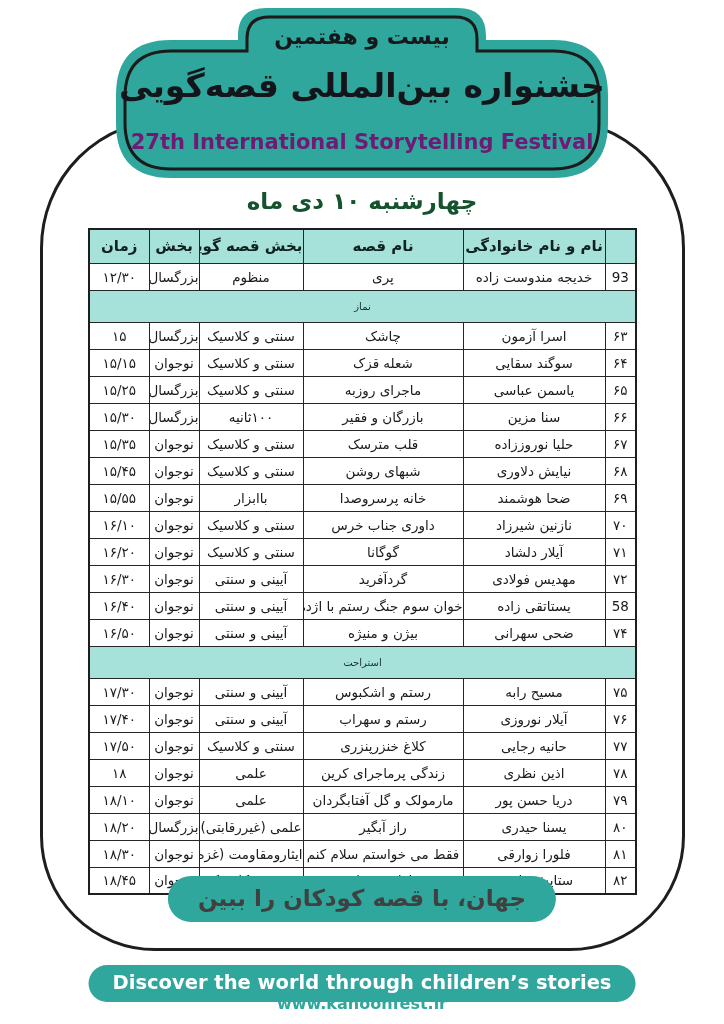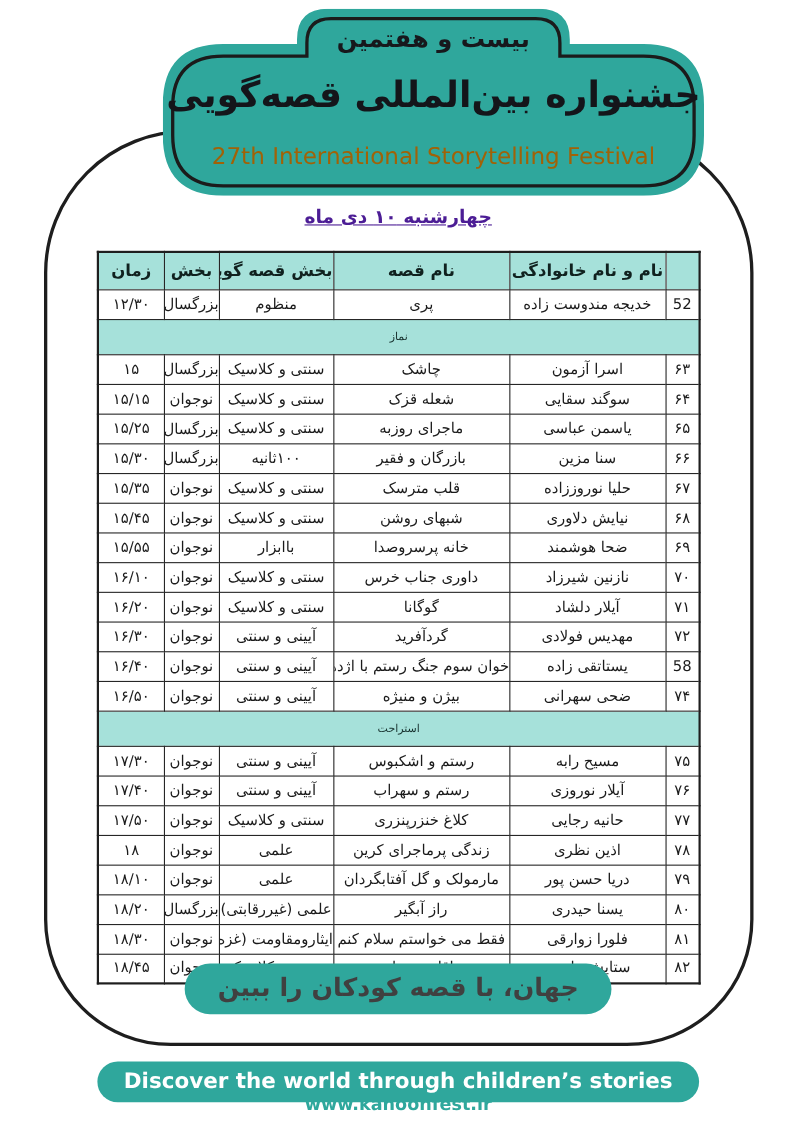--- a/index.html
+++ b/index.html
@@ -12,41 +12,41 @@
     overflow:hidden;
   }
   
   .frame {
     position:absolute; left:40px; top:118px; width:645px; height:833px;
     border:3px solid #1e1e1e;
     border-radius:130px 130px 115px 115px;
     z-index:0;
   }
   
-  .blob-wrap { position:absolute; top:8px; left:116px; width:492px; height:170px; z-index:3;margin-left:32px; }
+  .blob-wrap { position:absolute; top:8px; left:116px; width:492px; height:170px; z-index:3; }
   .blob-wrap svg { position:absolute; inset:0; }
   .title-small {
     position:absolute; top:16px; left:0; width:100%;
     text-align:center; font-size:22px; font-weight:bold; color:#17181c;
     direction:rtl; z-index:2;
   }
   .title-main {
     position:absolute; top:58px; left:0; width:100%;
     text-align:center; font-size:33px; font-weight:bold; color:#14151a;
     direction:rtl; z-index:2; letter-spacing:-1px;
   }
   .title-en {
     position:absolute; top:122px; left:0; width:100%;
-    text-align:center; font-size:21px; font-weight:normal; color:#a16207;
+    text-align:center; font-size:21px; font-weight:bold; color:#701a75;
     z-index:2;
   }
   .date-line {
     position:absolute; top:188px; left:0; width:100%;
-    text-align:center; font-size:17px; font-weight:bold; color:#4c1d95;
-    direction:rtl; z-index:2;text-decoration:underline;
+    text-align:center; font-size:23px; font-weight:bold; color:#14532d;
+    direction:rtl; z-index:2;
   }
   
   table.schedule {
     position:absolute; top:228px; left:88px; width:547px;
     border-collapse:collapse; direction:rtl; z-index:1;
     table-layout:fixed;
   }
   .schedule th, .schedule td {
     border:1.6px solid #262626;
     text-align:center; vertical-align:middle;
@@ -115,21 +115,21 @@
       <th></th>
       <th>نام و نام خانوادگی</th>
       <th>نام قصه</th>
       <th>بخش قصه گویی</th>
       <th>بخش</th>
       <th>زمان</th>
     </tr>
   </thead>
   <tbody>
       <tr>
-        <td>52</td>
+        <td>93</td>
         <td>خدیجه مندوست زاده</td>
         <td>پری</td>
         <td>منظوم</td>
         <td>بزرگسال</td>
         <td>۱۲/۳۰</td>
       </tr>
       <tr>
         <td colspan="6" class="divider">نماز</td>
       </tr>
       <tr>

